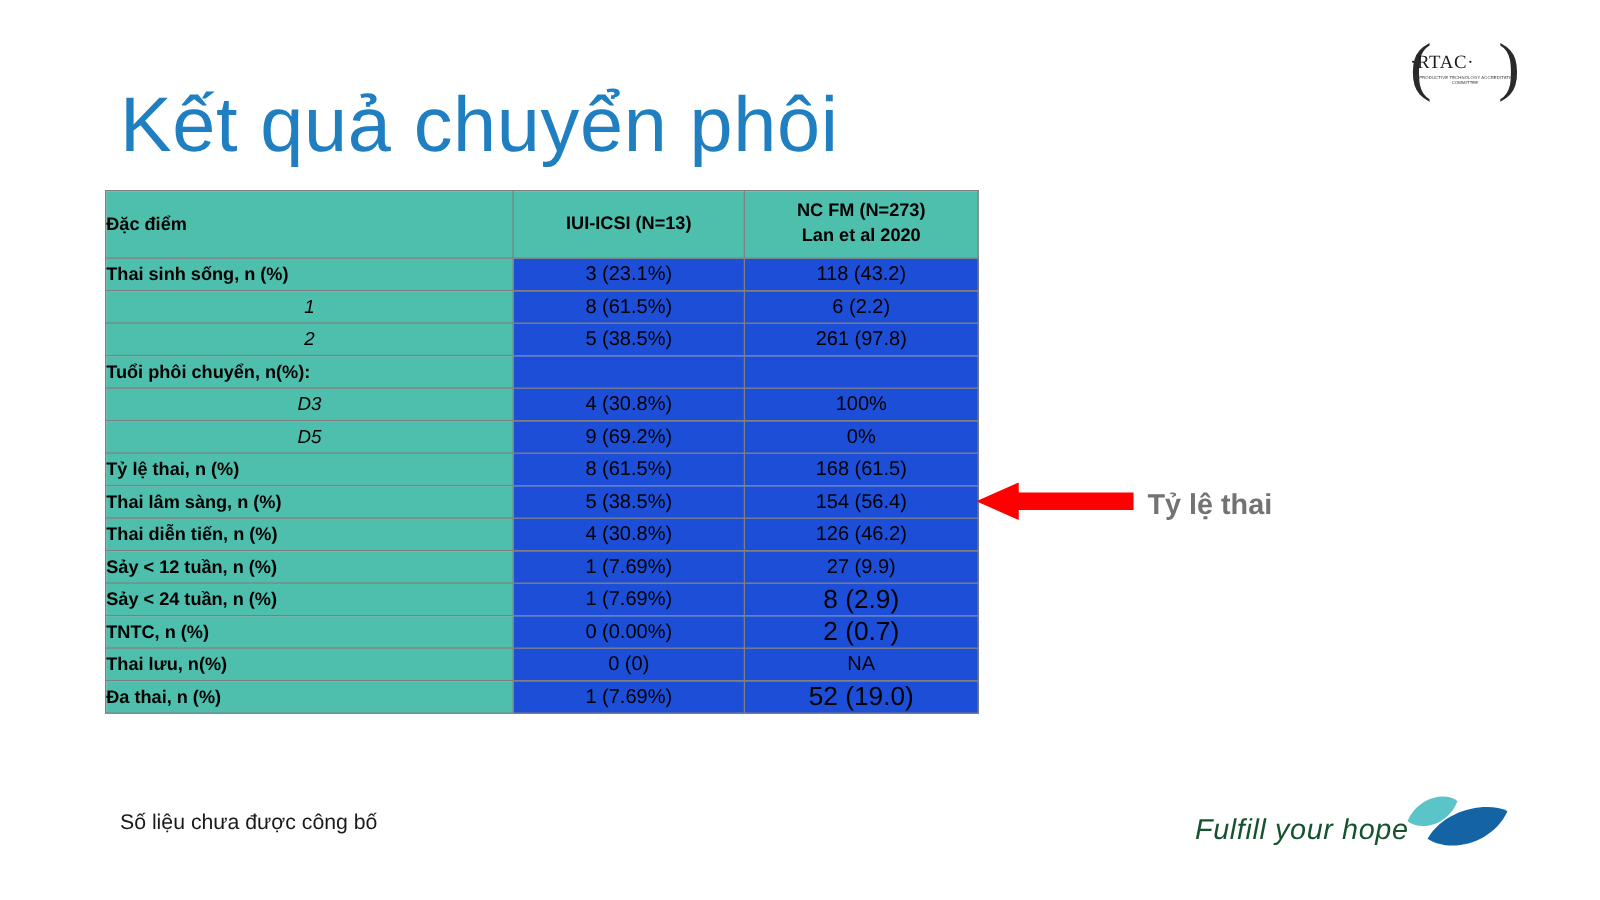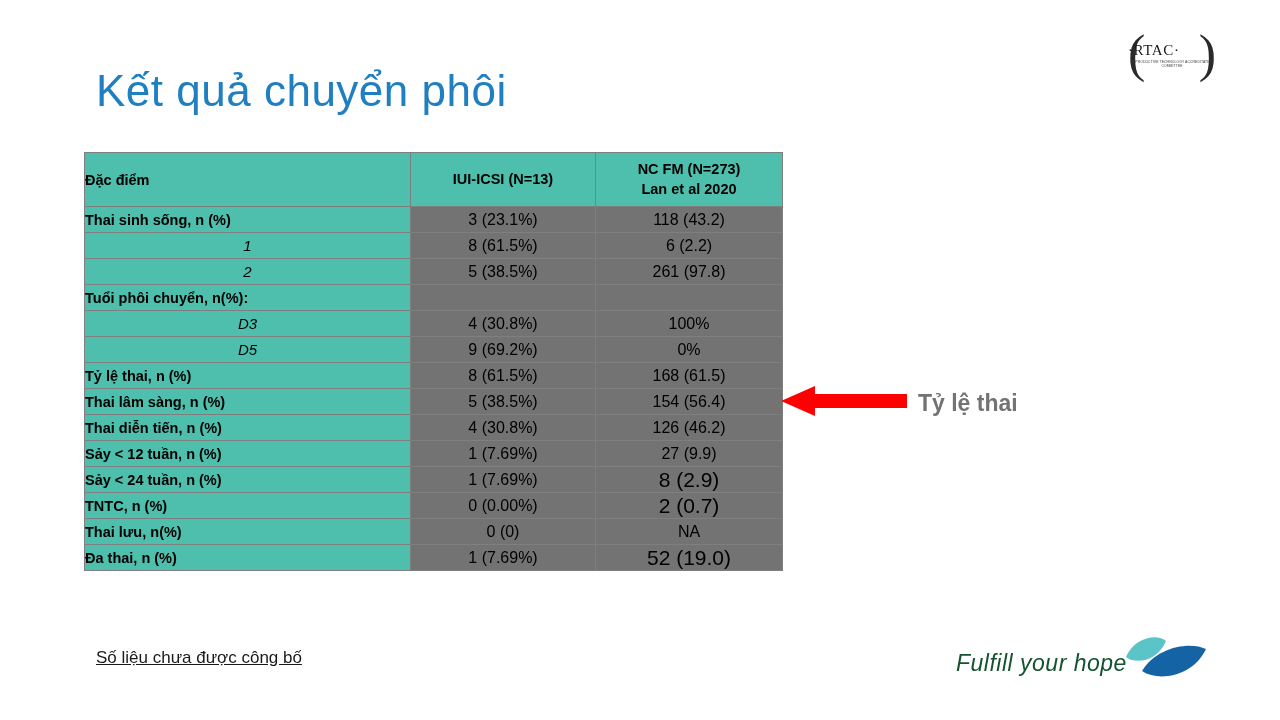--- a/index.html
+++ b/index.html
@@ -14,21 +14,21 @@
     overflow: hidden;
     font-family: "Liberation Sans", sans-serif;
     color: #000000;
   }
 
   
   #slide-title {
     position: absolute;
     left: 96px;
     top: 68px;
-    font-size: 44px;
+    font-size: 62px;
     line-height: 1.05;
     font-weight: 400;
     color: #1F7FC0;
     letter-spacing: 0.5px;
     white-space: nowrap;
   }
 
   
   #rtac-logo {
     position: absolute;
@@ -111,21 +111,21 @@
     white-space: nowrap;
   }
   .lbl-cell.sub {
     text-align: center;
     font-style: italic;
     font-weight: normal;
     padding-left: 0;
     font-size: 15px;
   }
   .val-cell {
-    background: #737373;
+    background: #1d4ed8;
     text-align: center;
     font-size: 16px;
     height: 26px;
     box-sizing: border-box;
     font-weight: 400;
   }
   .val-cell.big { font-size: 21px; }
   .val-cell.empty { }
 
   
@@ -147,21 +147,20 @@
   }
 
   
   #footer-note {
     position: absolute;
     left: 96px;
     top: 648px;
     font-size: 17px;
     color: #1a1a1a;
     white-space: nowrap;
-    text-decoration: underline;
   }
 
   
   #brand-tagline {
     position: absolute;
     left: 956px;
     top: 650px;
     font-size: 23px;
     font-style: italic;
     color: #14532d;

